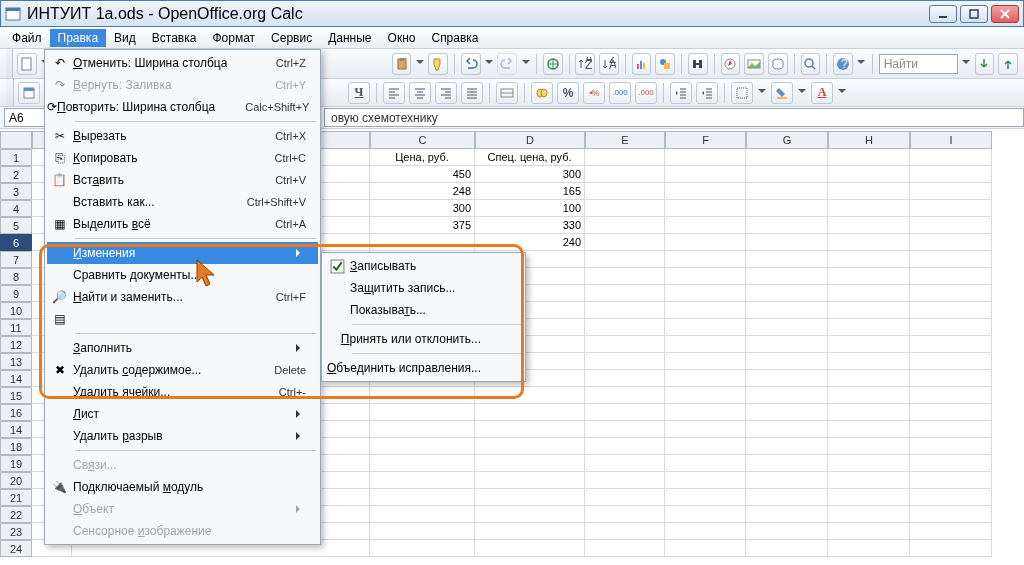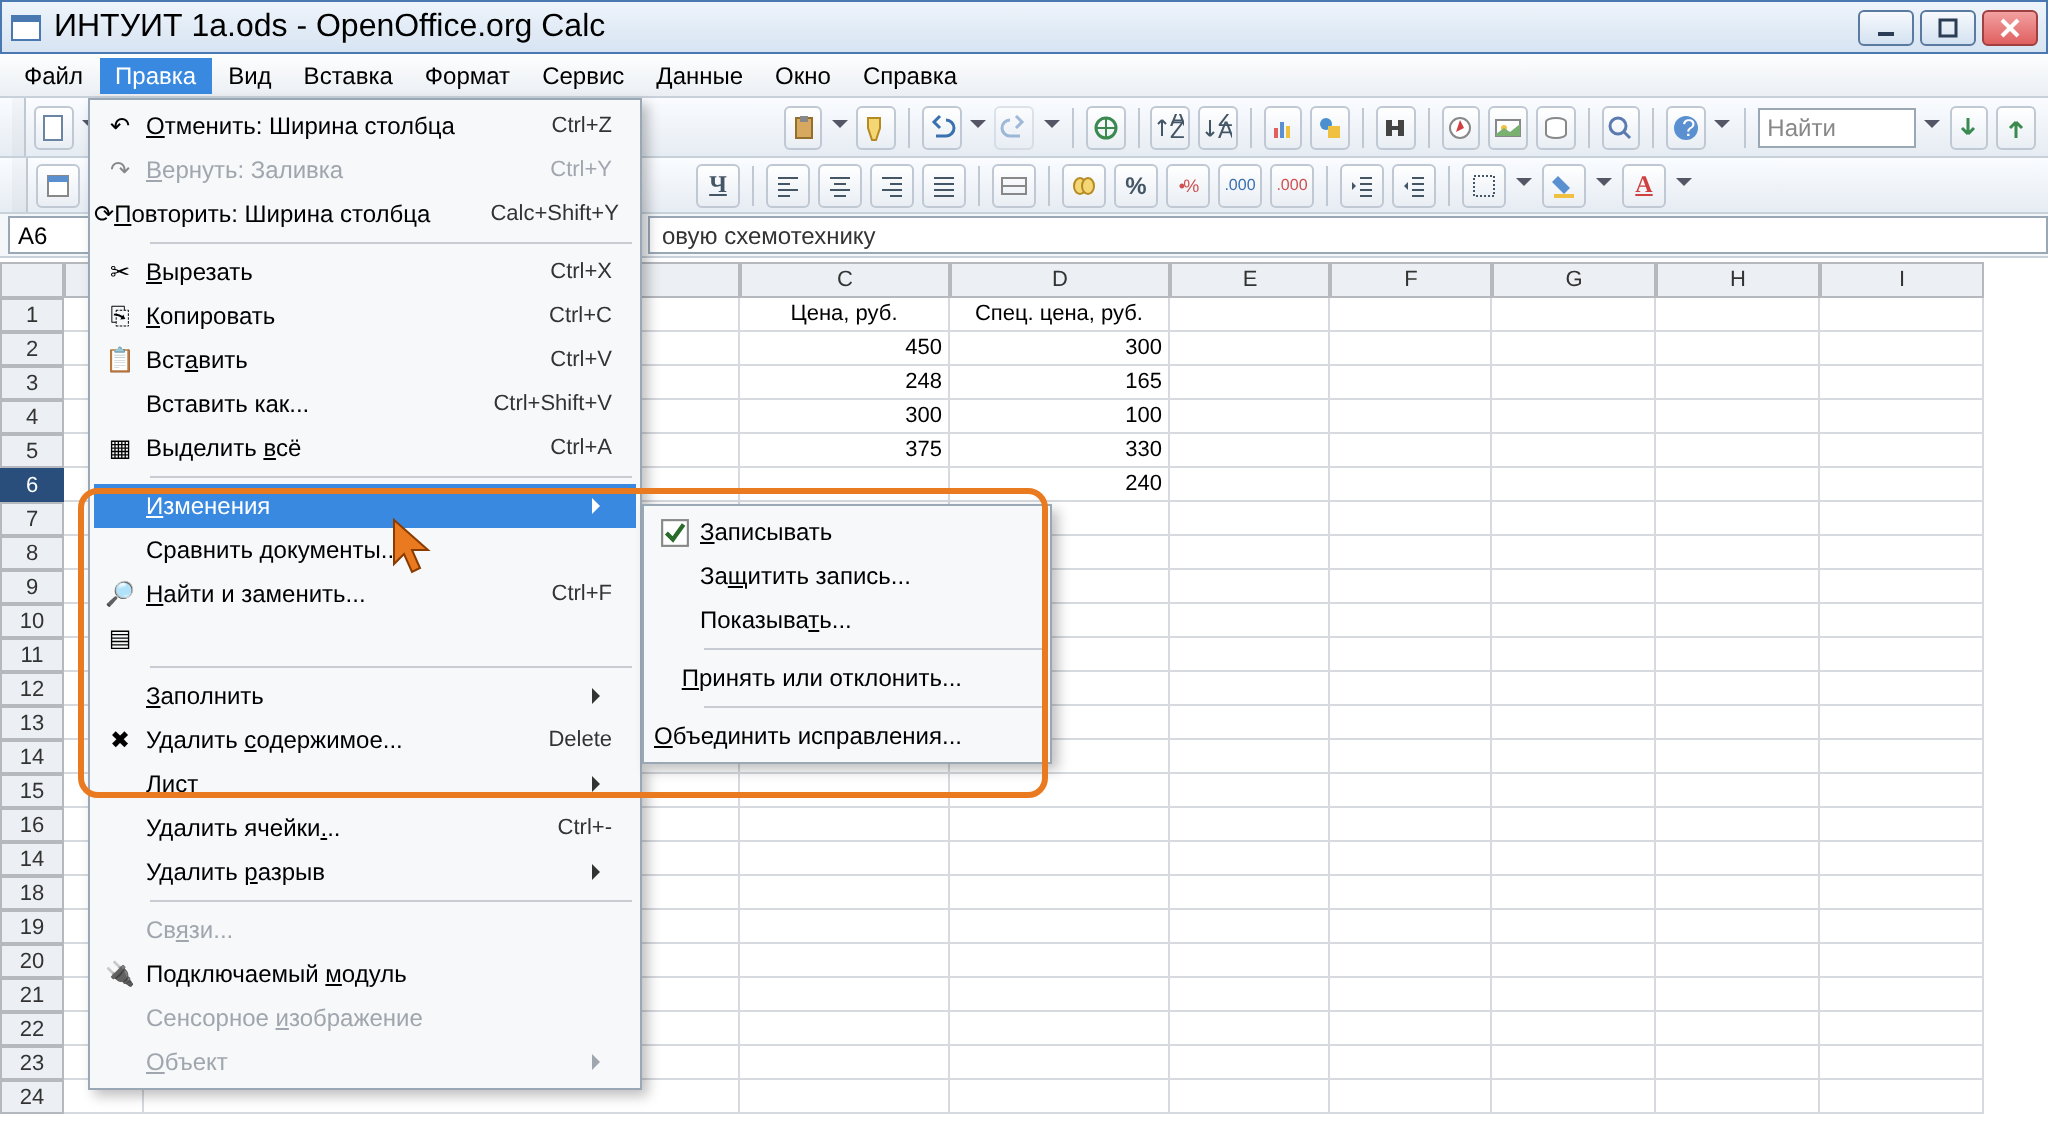--- a/index.html
+++ b/index.html
@@ -746,50 +746,50 @@
       <div class="m-label"><span class="m-u">З</span>аполнить</div>
       <div class="m-arrow"></div>
     </div>
     <div class="m-row">
       <div class="m-icon">✖</div>
       <div class="m-label">Удалить <span class="m-u">с</span>одержимое...</div>
       <div class="m-short">Delete</div>
     </div>
     <div class="m-row">
       <div class="m-icon"></div>
+      <div class="m-label">Удалить ячейки<span class="m-u">.</span>..</div>
+      <div class="m-short">Ctrl+-</div>
+    </div>
+    <div class="m-row">
+      <div class="m-icon"></div>
       <div class="m-label"><span class="m-u">Л</span>ист</div>
       <div class="m-arrow"></div>
     </div>
     <div class="m-row">
       <div class="m-icon"></div>
-      <div class="m-label">Удалить ячейки<span class="m-u">.</span>..</div>
-      <div class="m-short">Ctrl+-</div>
-    </div>
-    <div class="m-row">
-      <div class="m-icon"></div>
       <div class="m-label">Удалить <span class="m-u">р</span>азрыв</div>
       <div class="m-arrow"></div>
     </div>
     <div class="m-sep"></div>
     <div class="m-row disabled">
       <div class="m-icon"></div>
       <div class="m-label">Св<span class="m-u">я</span>зи...</div>
     </div>
     <div class="m-row">
       <div class="m-icon">🔌</div>
       <div class="m-label">Подключаемый <span class="m-u">м</span>одуль</div>
     </div>
     <div class="m-row disabled">
       <div class="m-icon"></div>
-      <div class="m-label">Сенсорное <span class="m-u">и</span>зображение</div>
-    </div>
-    <div class="m-row disabled">
-      <div class="m-icon"></div>
       <div class="m-label"><span class="m-u">О</span>бъект</div>
       <div class="m-arrow"></div>
+    </div>
+    <div class="m-row disabled">
+      <div class="m-icon"></div>
+      <div class="m-label">Сенсорное <span class="m-u">и</span>зображение</div>
     </div>
   </div>
 
 <div class="menu" id="sub-menu" style="left:321px; top:252px; width:205px;">
     <div class="m-row">
       <div class="m-icon">
         <svg viewBox="0 0 14 14">
           <rect x="1" y="1" width="12" height="12" fill="#fff" stroke="#888"></rect>
           <path d="M3 7l3 3 5-7" fill="none" stroke="#2a6a2a" stroke-width="2"></path>
         </svg>

